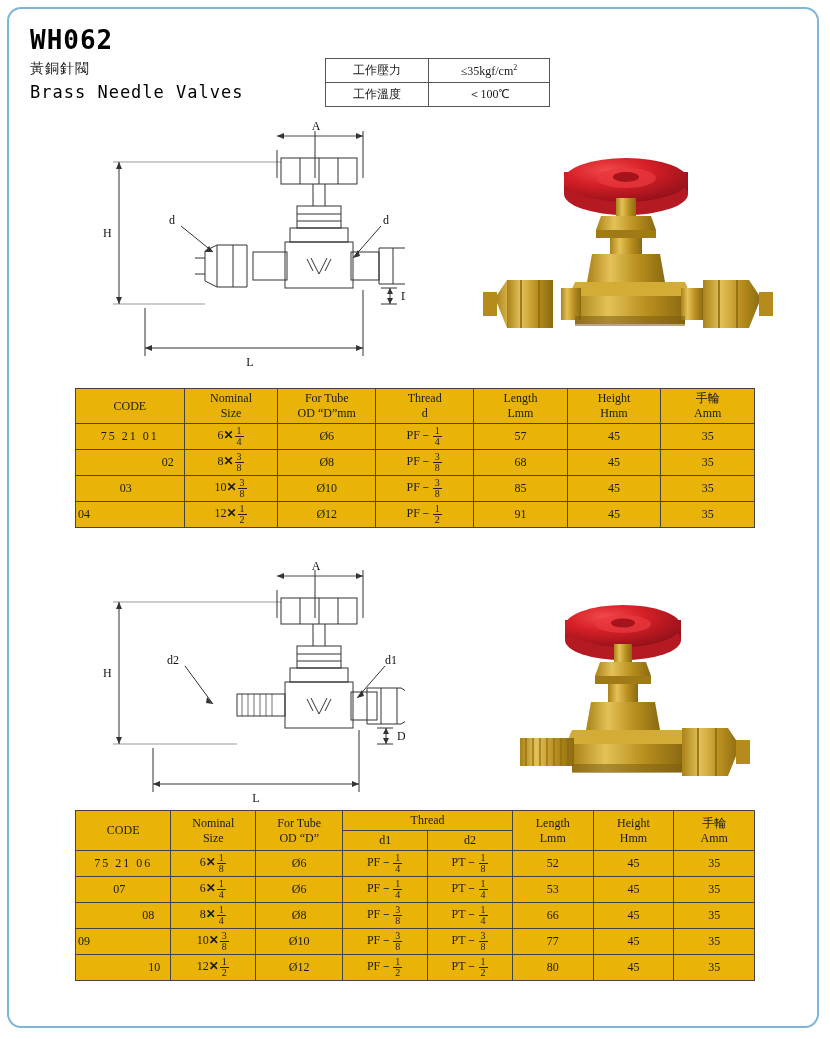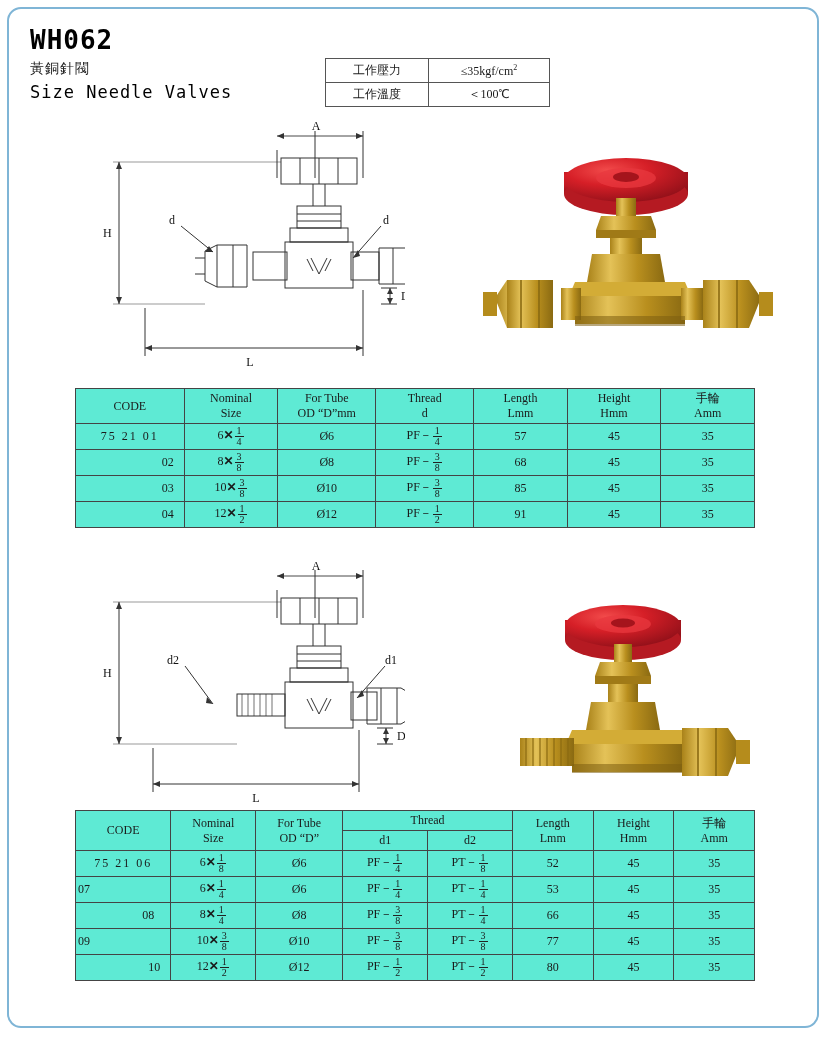--- a/index.html
+++ b/index.html
@@ -85,21 +85,21 @@
   }
   .photo {
     position: absolute;
   }
 
   
   table.spec-table {
     position: absolute;
     border-collapse: collapse;
     font-size: 12px;
-    background: #5eead4;
+    background: #eab308;
   }
   table.spec-table th,
   table.spec-table td {
     border: 1px solid #444;
     text-align: center;
     vertical-align: middle;
     padding: 2px 2px;
   }
   table.spec-table th {
     font-weight: normal;
@@ -129,21 +129,21 @@
 </head>
 <body>
 
 <div class="page-frame"></div>
 
 <div class="inner">
 
   <div class="title-block">
     <div class="title-main">WH062</div>
     <div class="title-cn">黃銅針閥</div>
-    <div class="title-en">Size Needle Valves</div>
+    <div class="title-en">Brass Needle Valves</div>
   </div>
 
   <table class="spec-box">
     <tbody>
         <tr>
       <td class="label">工作壓力</td>
       <td class="value"><span>≤35kgf/cm</span><span class="sup">2</span></td>
     </tr>
     <tr>
       <td class="label">工作溫度</td>
@@ -330,30 +330,30 @@
       <tr>
         <td style="text-align:right; padding-right:10px;">02</td>
         <td><span>8</span><span class="cell-mult">✕</span><span class="frac"><span class="num">3</span><span class="den">8</span></span></td>
         <td>Ø8</td>
         <td><span>PF－</span><span class="frac"><span class="num">3</span><span class="den">8</span></span></td>
         <td>68</td>
         <td>45</td>
         <td>35</td>
       </tr>
       <tr>
-        <td style="text-align:right; padding-right:10px;">03</td>
+        <td style="text-align:center; padding-right:10px;">03</td>
         <td><span>10</span><span class="cell-mult">✕</span><span class="frac"><span class="num">3</span><span class="den">8</span></span></td>
         <td>Ø10</td>
         <td><span>PF－</span><span class="frac"><span class="num">3</span><span class="den">8</span></span></td>
         <td>85</td>
         <td>45</td>
         <td>35</td>
       </tr>
       <tr>
-        <td style="text-align:right; padding-right:10px;">04</td>
+        <td style="text-align:left; padding-right:10px;">04</td>
         <td><span>12</span><span class="cell-mult">✕</span><span class="frac"><span class="num">1</span><span class="den">2</span></span></td>
         <td>Ø12</td>
         <td><span>PF－</span><span class="frac"><span class="num">1</span><span class="den">2</span></span></td>
         <td>91</td>
         <td>45</td>
         <td>35</td>
       </tr>
     </tbody>
   </table>
 
@@ -511,21 +511,21 @@
         <td class="code-cell">75  21  06</td>
         <td><span>6</span><span class="cell-mult">✕</span><span class="frac"><span class="num">1</span><span class="den">8</span></span></td>
         <td>Ø6</td>
         <td><span>PF－</span><span class="frac"><span class="num">1</span><span class="den">4</span></span></td>
         <td><span>PT－</span><span class="frac"><span class="num">1</span><span class="den">8</span></span></td>
         <td>52</td>
         <td>45</td>
         <td>35</td>
       </tr>
       <tr>
-        <td style="text-align:left; padding-right:10px;">07</td>
+        <td style="text-align:center; padding-right:10px;">07</td>
         <td><span>6</span><span class="cell-mult">✕</span><span class="frac"><span class="num">1</span><span class="den">4</span></span></td>
         <td>Ø6</td>
         <td><span>PF－</span><span class="frac"><span class="num">1</span><span class="den">4</span></span></td>
         <td><span>PT－</span><span class="frac"><span class="num">1</span><span class="den">4</span></span></td>
         <td>53</td>
         <td>45</td>
         <td>35</td>
       </tr>
       <tr>
         <td style="text-align:right; padding-right:16px;">08</td>

